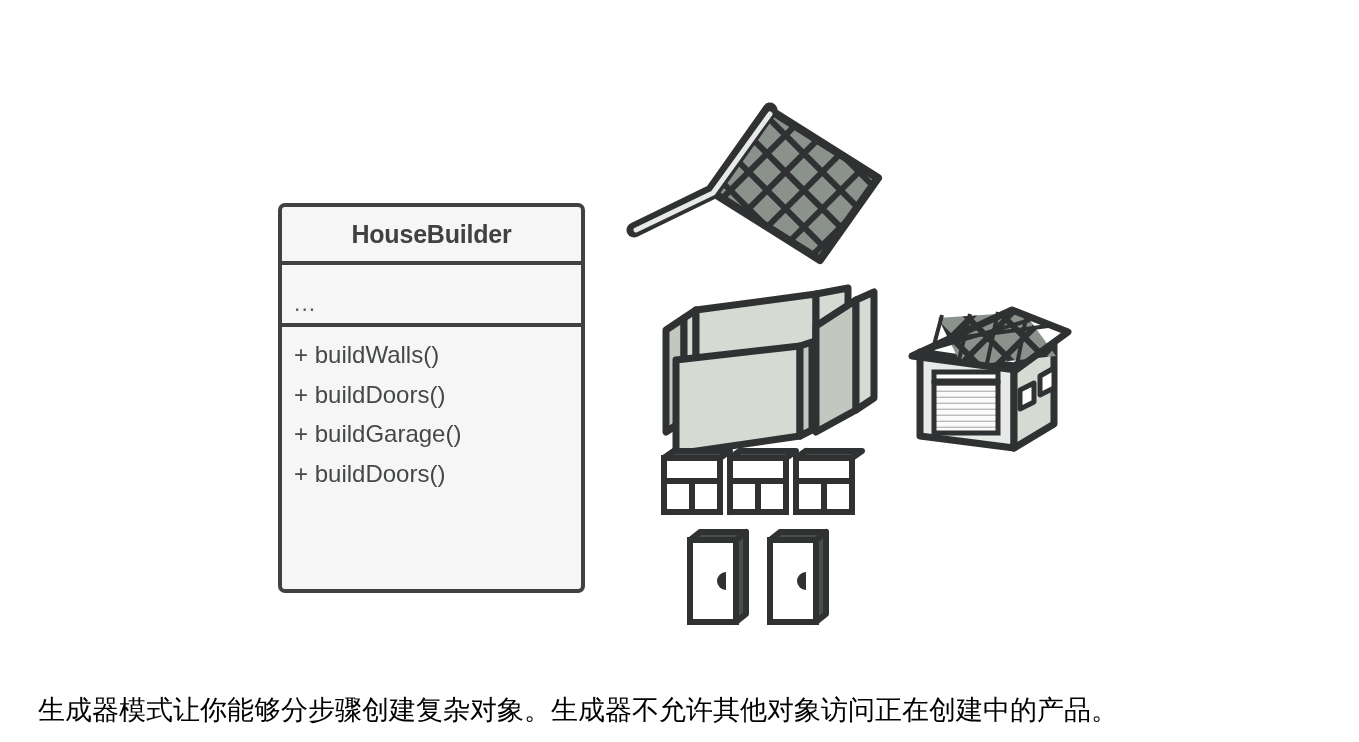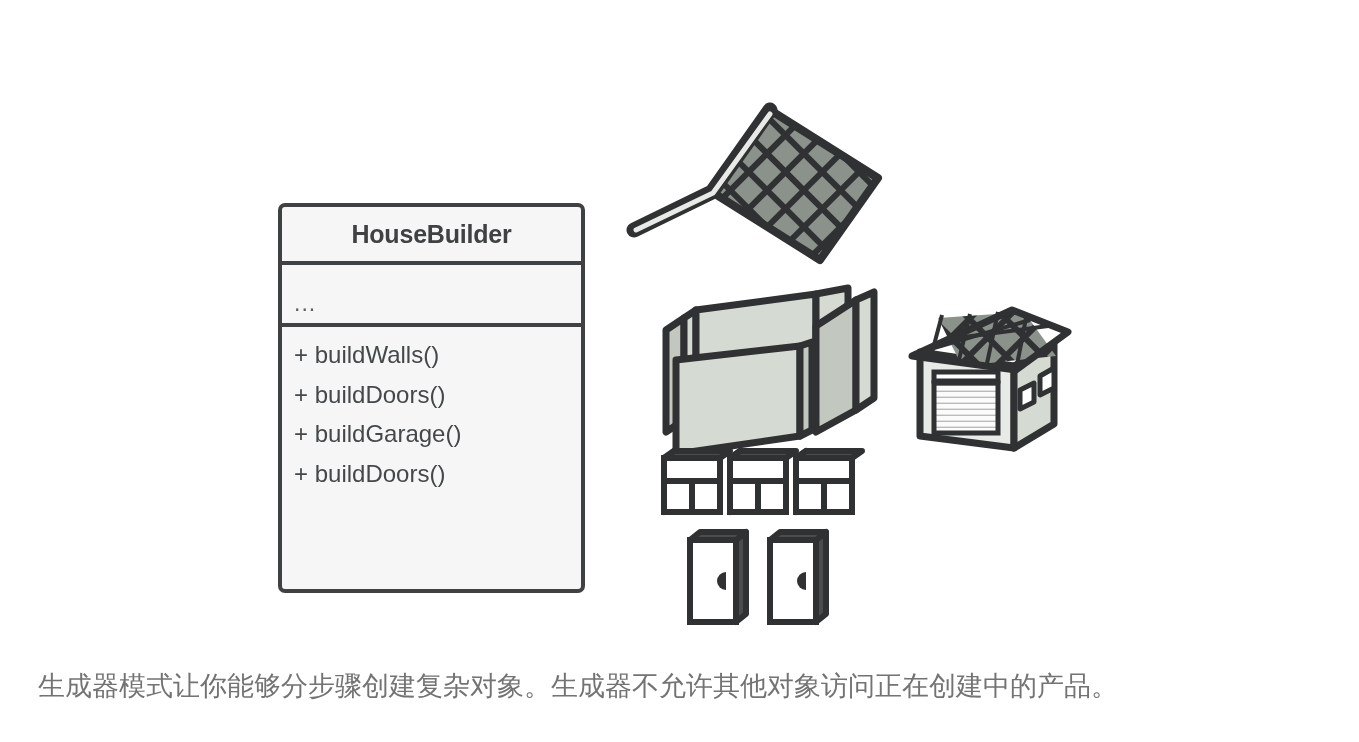--- a/index.html
+++ b/index.html
@@ -73,23 +73,23 @@
     font-size: 24px;
     color: #44484a;
     line-height: 39.6px;
     white-space: nowrap;
   }
 
   
   .caption {
     position: absolute;
     left: 38px;
-    top: 668px;
+    top: 692px;
     font-size: 27px;
-    color: #737373;
+    color: #000000;
     letter-spacing: 0px;
     white-space: nowrap;
   }
 
   
   .illustration {
     position: absolute;
     left: 620px;
     top: 80px;
     width: 500px;

